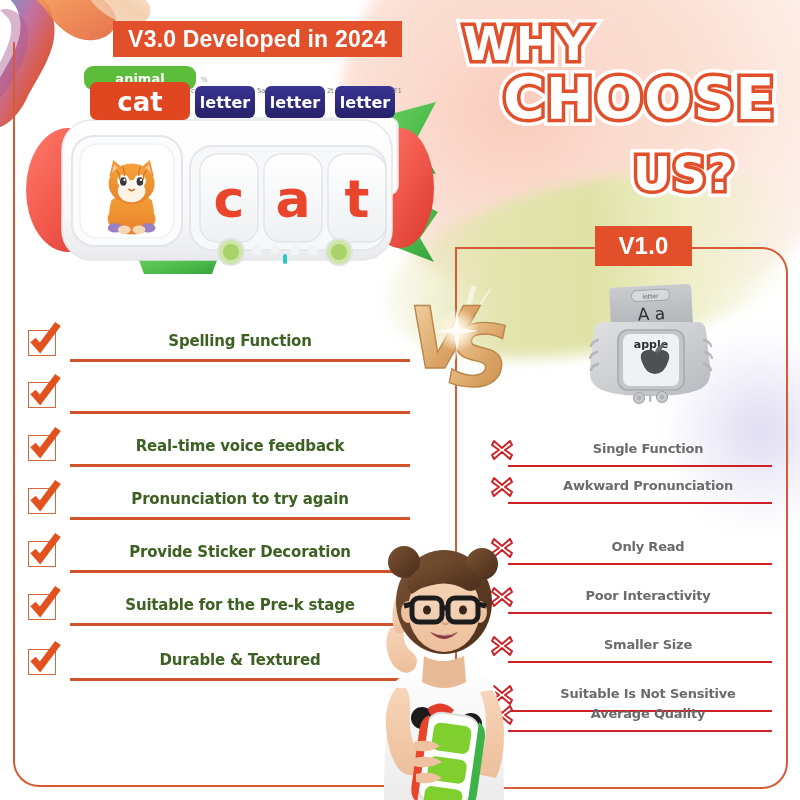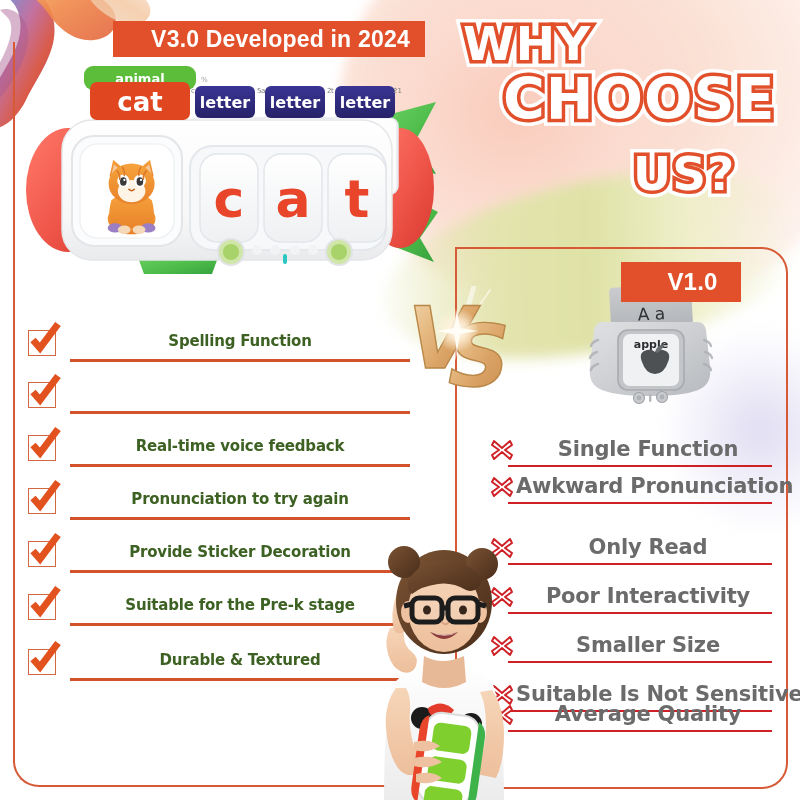--- a/index.html
+++ b/index.html
@@ -57,24 +57,24 @@
     left:456px;top:247px;width:330px;height:538px;
     border-left:none;
     border-top-right-radius:26px;border-bottom-right-radius:26px;
   }
   .vline{position:absolute;left:455px;top:247px;width:2px;height:538px;background:#d65a36;}
 
   
   .badge{
     position:absolute;background:#e1502a;color:#fff;
     display:flex;align-items:center;justify-content:center;
-    font-weight:700;letter-spacing:.2px;padding-left:23px;
+    font-weight:700;letter-spacing:.2px;
   }
   #badge-v3{left:113px;top:21px;width:289px;height:36px;font-size:23px;}
-  #badge-v1{left:621px;top:226px;width:97px;height:40px;font-size:24px;margin-top:36px;}
+  #badge-v1{left:595px;top:226px;width:97px;height:40px;font-size:24px;}
 
   
   #headline{position:absolute;left:455px;top:8px;width:340px;height:230px;pointer-events:none;}
   .hl-wrap{position:absolute;}
   .hl-under{
     position:absolute;font-family:"DejaVu Sans", sans-serif;font-weight:700;letter-spacing:1px;
     color:#ffffff;-webkit-text-stroke:14px #ffffff;
   }
   .hl-mid{
     position:absolute;font-family:"DejaVu Sans", sans-serif;font-weight:700;letter-spacing:1px;
@@ -105,21 +105,21 @@
     text-align:center;color:#3d6123;font-size:15px;font-weight:700;
     font-family:"DejaVu Sans", sans-serif;letter-spacing:-0.2px;white-space:nowrap;
   }
   .feat-rule{position:absolute;left:42px;right:8px;top:33px;height:2.5px;background:#d1522b;}
 
   
   .con{position:absolute;left:490px;width:290px;height:42px;}
   .xmark{position:absolute;left:0;top:2px;width:24px;height:24px;}
   .con-label{
     position:absolute;left:26px;right:0;top:-1px;height:28px;line-height:28px;
-    text-align:center;color:#6b6b6b;font-size:21px;font-weight:700;
+    text-align:center;color:#6b6b6b;font-size:13px;font-weight:700;
     font-family:"DejaVu Sans", sans-serif;letter-spacing:-0.2px;white-space:nowrap;
   }
   .con-rule{position:absolute;left:18px;right:8px;top:29px;height:2.2px;background:#cf2026;}
 
   
   #device-v3{position:absolute;left:24px;top:62px;width:420px;height:215px;}
   
   #device-v1{position:absolute;left:576px;top:278px;width:150px;height:135px;}
   
   #child{position:absolute;left:358px;top:536px;width:175px;height:264px;}

